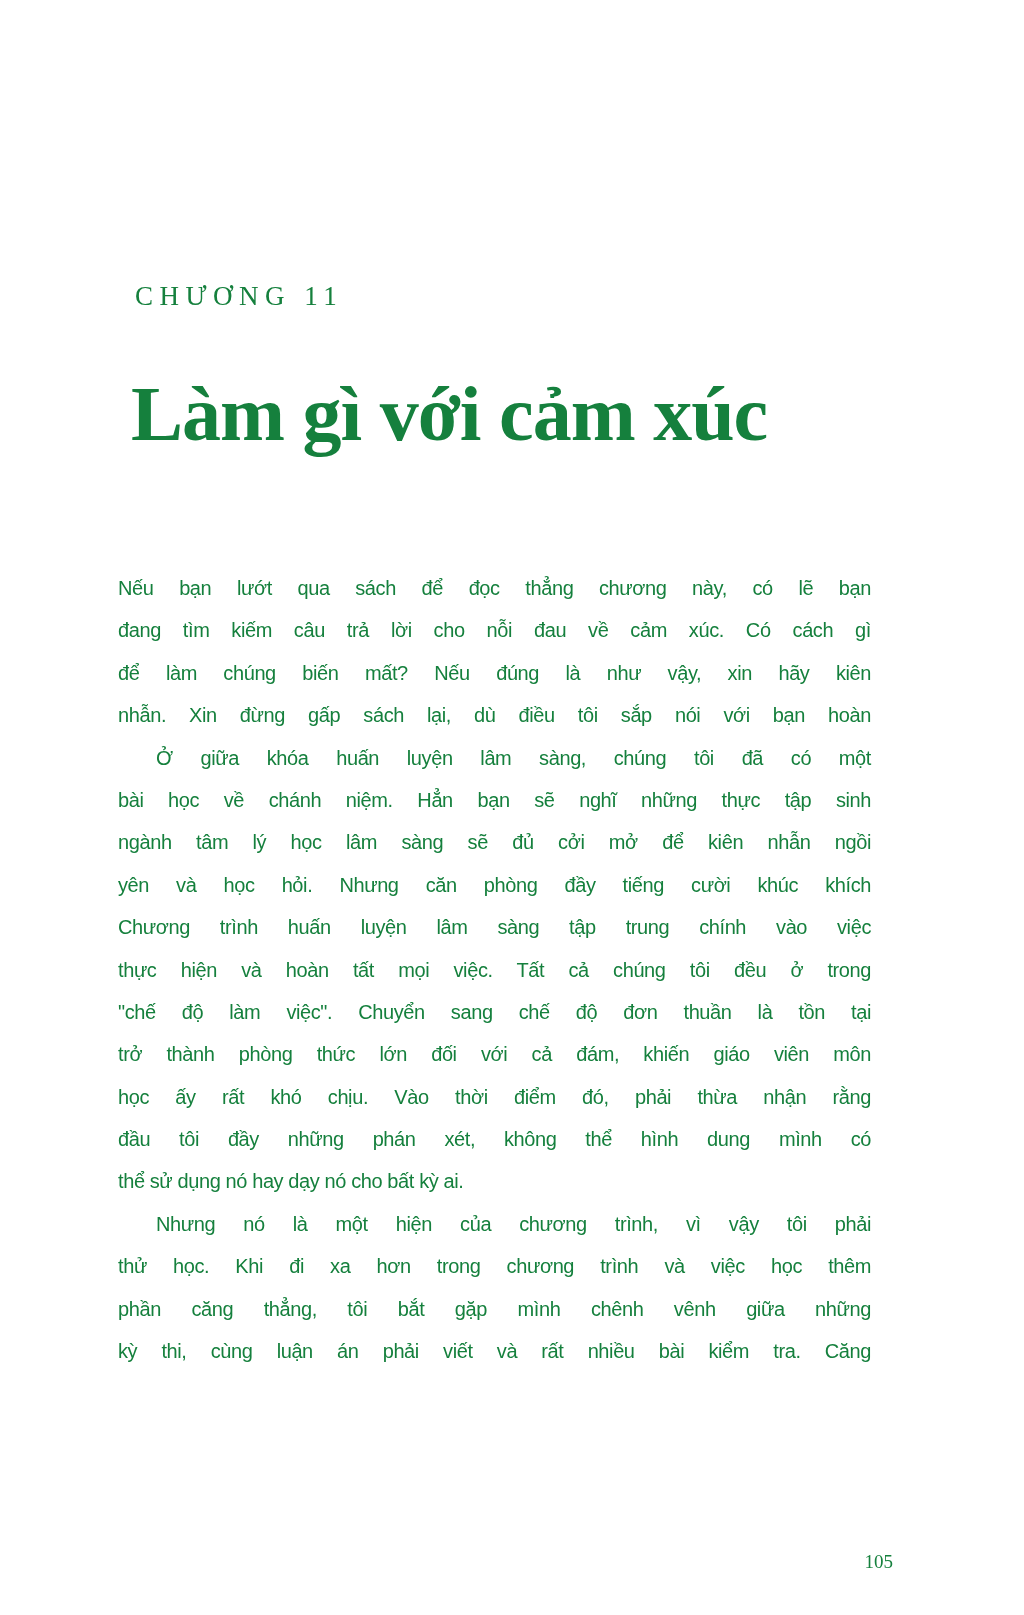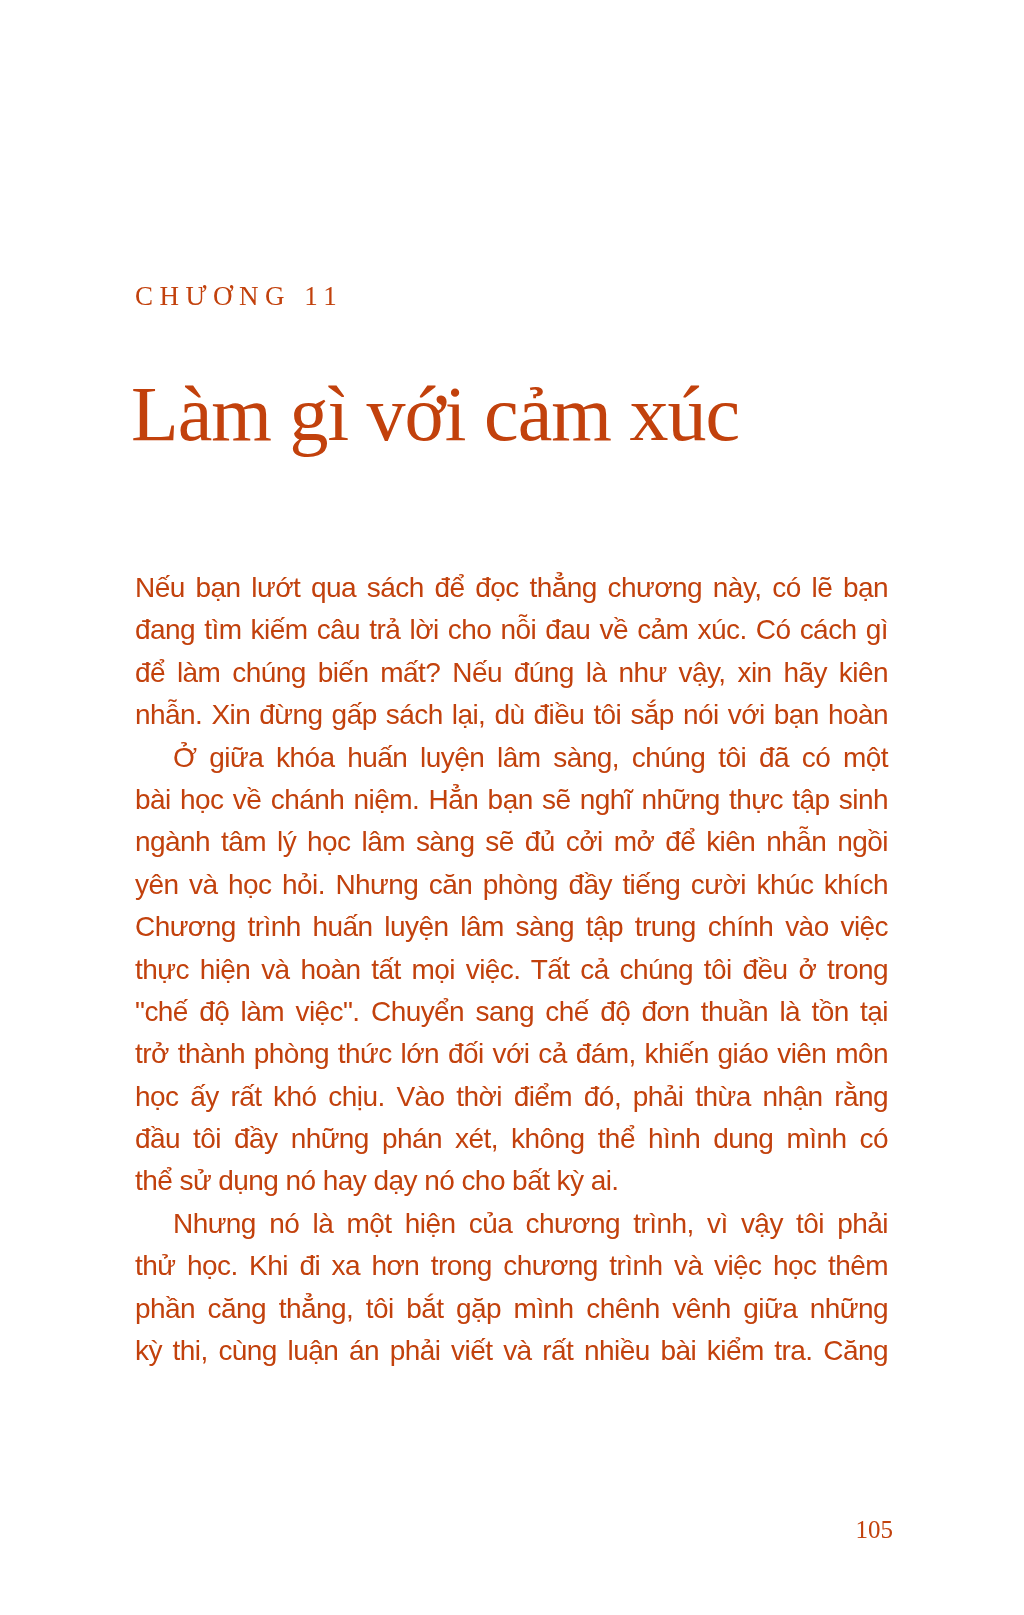--- a/index.html
+++ b/index.html
@@ -33,54 +33,54 @@
     font-family: "Liberation Serif", serif;
     font-weight: 400;
     font-size: 78px;
     line-height: 78px;
     letter-spacing: -1px;
     white-space: nowrap;
   }
 
   .body-text {
     position: absolute;
-    left: 135px;
+    left: 118px;
     top: 567px;
     width: 753px;
-    font-size: 28px;
+    font-size: 20px;
     letter-spacing: -0.02em;
     line-height: 42.4px;
   }
 
   .line {
     height: 42.4px;
     text-align: justify;
     text-align-last: justify;
     overflow: visible;
   }
   .line.indent   { text-indent: 38px; }
   .line.para-end { text-align-last: left; }
 
   .page-number {
     position: absolute;
     right: 131px;
-    top: 1516px;
+    top: 1548px;
     font-family: "Liberation Serif", serif;
-    font-size: 25px;
+    font-size: 19px;
     line-height: 27px;
   }
 </style>
 </head>
 <body>
 
-<div class="page" style="color: #c2410c; background: rgb(255, 255, 255);">
+<div class="page" style="color: #15803d; background: rgb(255, 255, 255);">
 
   <div class="kicker">CHƯƠNG 11</div>
 
-  <h1 class="title" style="margin:0; font-weight:400;">Làm gì với cảm xúc</h1>
+  <h1 class="title" style="margin:0; font-weight:700;">Làm gì với cảm xúc</h1>
 
   <main class="body-text">
       <div class="line">Nếu bạn lướt qua sách để đọc thẳng chương này, có lẽ bạn</div>
       <div class="line">đang tìm kiếm câu trả lời cho nỗi đau về cảm xúc. Có cách gì</div>
       <div class="line">để làm chúng biến mất? Nếu đúng là như vậy, xin hãy kiên</div>
       <div class="line">nhẫn. Xin đừng gấp sách lại, dù điều tôi sắp nói với bạn hoàn</div>
       <div class="line indent">Ở giữa khóa huấn luyện lâm sàng, chúng tôi đã có một</div>
       <div class="line">bài học về chánh niệm. Hẳn bạn sẽ nghĩ những thực tập sinh</div>
       <div class="line">ngành tâm lý học lâm sàng sẽ đủ cởi mở để kiên nhẫn ngồi</div>
       <div class="line">yên và học hỏi. Nhưng căn phòng đầy tiếng cười khúc khích</div>

